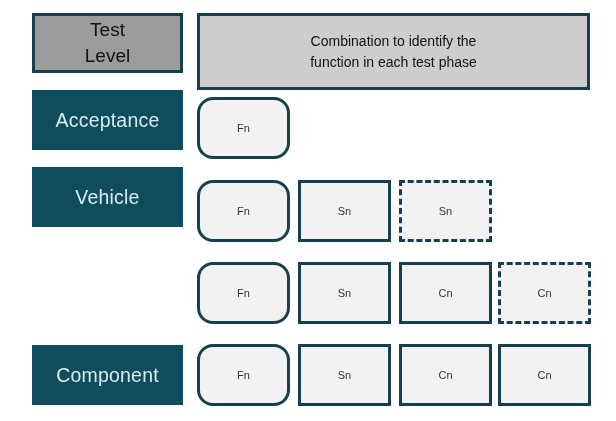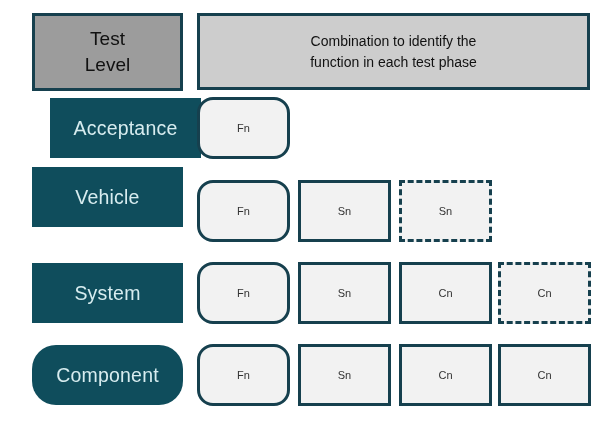--- a/index.html
+++ b/index.html
@@ -20,21 +20,21 @@
     box-sizing: border-box;
     border: 3px solid #16404e;
     display: flex;
     align-items: center;
     justify-content: center;
     text-align: center;
     color: #111111;
   }
   #test-level-box {
     left: 32px; top: 13px;
-    width: 151px; height: 78px;
+    width: 151px; height: 60px;
     background: #9c9c9c;
     font-size: 19px;
     line-height: 1.35;
     white-space: pre-line;
   }
   #combination-box {
     left: 197px; top: 13px;
     width: 393px; height: 77px;
     background: #cdcdcd;
     font-size: 14px;
@@ -64,24 +64,24 @@
     display: flex;
     align-items: center;
     justify-content: center;
     font-size: 11px;
     color: #333333;
   }
   .cbox.dashed {
     border-style: dashed;
   }
   
-  .r1l { top: 98px; margin-left: 18px; }  .r1b { top: 97px; }
+  .r1l { top: 90px; }  .r1b { top: 97px; }
   .r2l { top: 167px; } .r2b { top: 180px; }
   .r3l { top: 263px; } .r3b { top: 262px; }
-  .r4l { top: 345px; border-radius: 24px; } .r4b { top: 344px; }
+  .r4l { top: 345px; } .r4b { top: 344px; }
   
   .c1 { left: 197px; border-radius: 16px; }
   .c2 { left: 298px; }
   .c3 { left: 399px; }
   .c4 { left: 498px; }
 </style>
 </head>
 <body>
 
 <div id="canvas">
@@ -93,21 +93,20 @@
 function in each test phase</div>
 
   <div class="row-label r1l">Acceptance</div>
   <div class="cbox c1 r1b">Fn</div>
 
   <div class="row-label r2l">Vehicle</div>
   <div class="cbox c1 r2b">Fn</div>
   <div class="cbox c2 r2b">Sn</div>
   <div class="cbox c3 r2b dashed">Sn</div>
 
-  <div class="row-label r3l">System</div>
   <div class="cbox c1 r3b">Fn</div>
   <div class="cbox c2 r3b">Sn</div>
   <div class="cbox c3 r3b">Cn</div>
   <div class="cbox c4 r3b dashed">Cn</div>
 
   <div class="row-label r4l">Component</div>
   <div class="cbox c1 r4b">Fn</div>
   <div class="cbox c2 r4b">Sn</div>
   <div class="cbox c3 r4b">Cn</div>
   <div class="cbox c4 r4b">Cn</div>

